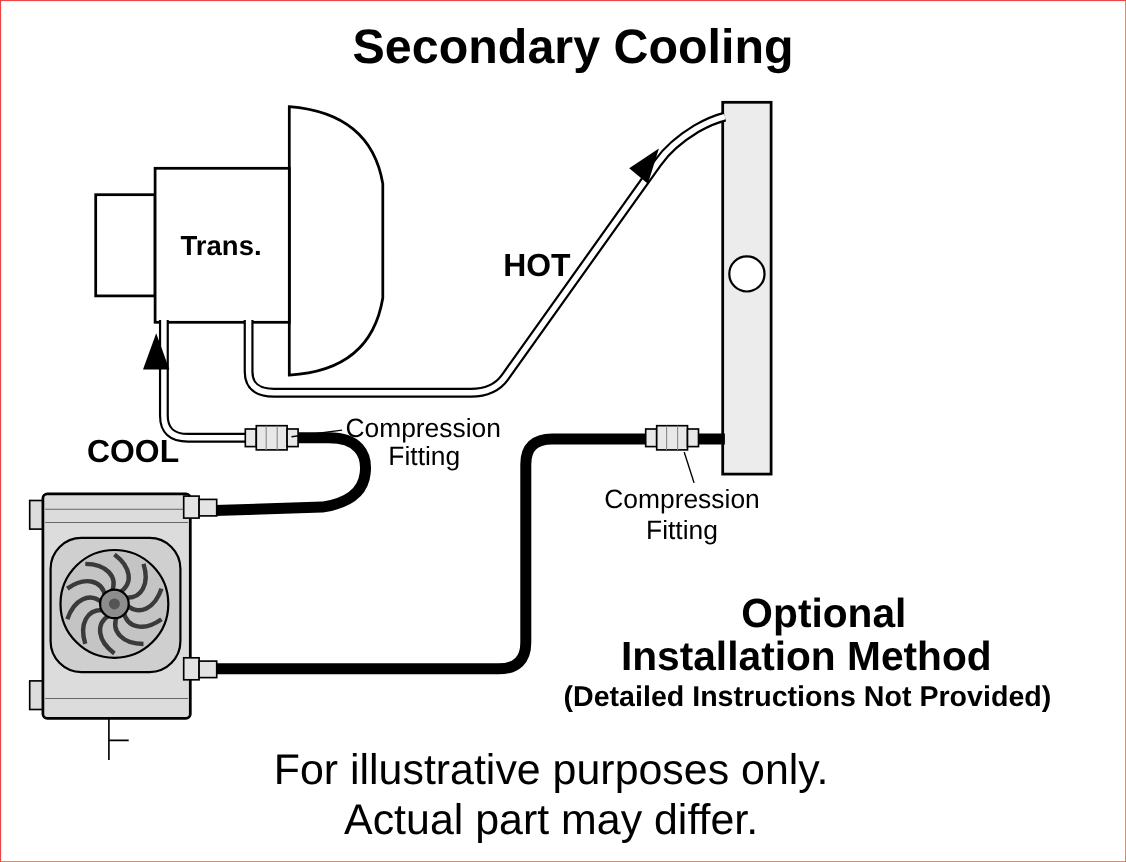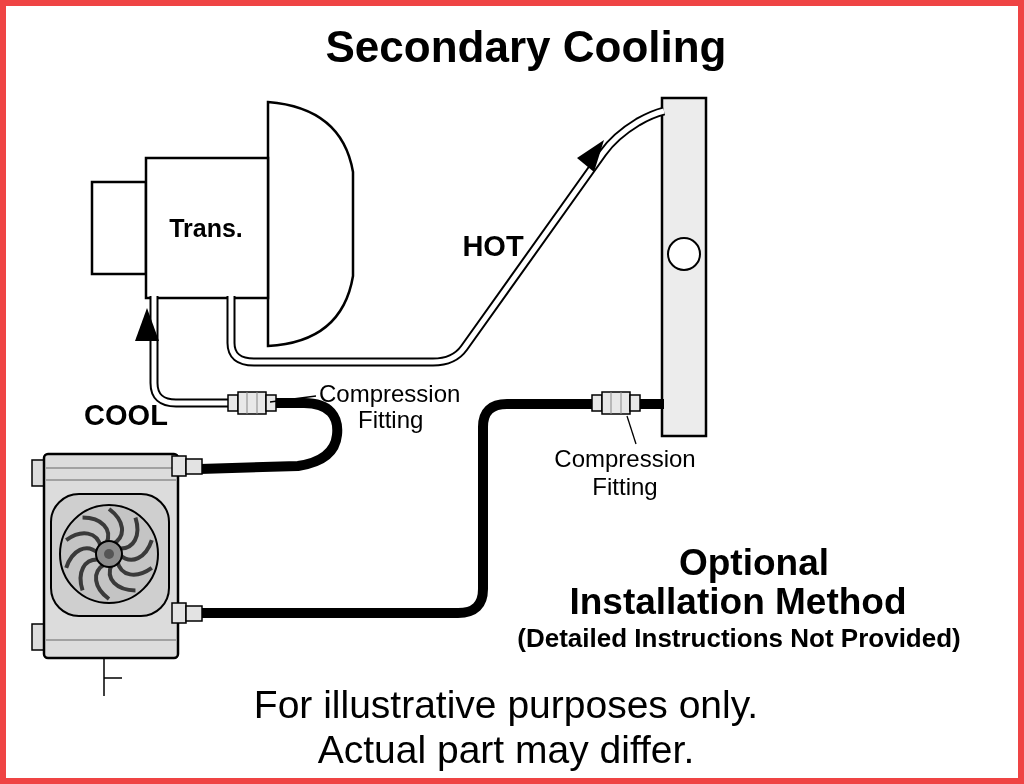--- a/index.html
+++ b/index.html
@@ -1,16 +1,16 @@
 <!DOCTYPE html>
 <html><head>
 <meta charset="utf-8">
 <style>
   html,body{margin:0;padding:0;background:#ffffff;}
-  .page{position:relative;width:1024px;height:784px;background:#ffffff;border:6px solid #ef4444;box-sizing:border-box;overflow:hidden;}
+  .page{position:relative;width:1024px;height:784px;background:#ffffff;border:1px solid #ef4444;box-sizing:border-box;overflow:hidden;}
   svg{display:block;}
   text{font-family:"Liberation Sans","DejaVu Sans",sans-serif;fill:#000000;}
   .t-title{font-size:44px;font-weight:bold;}
   .t-big{font-size:29px;font-weight:bold;}
   .t-trans{font-size:25px;font-weight:bold;}
   .t-label{font-size:24px;font-weight:normal;}
   .t-opt{font-size:37px;font-weight:bold;}
   .t-opt-small{font-size:26px;font-weight:bold;}
   .t-footer{font-size:39px;font-weight:normal;}
 </style>

